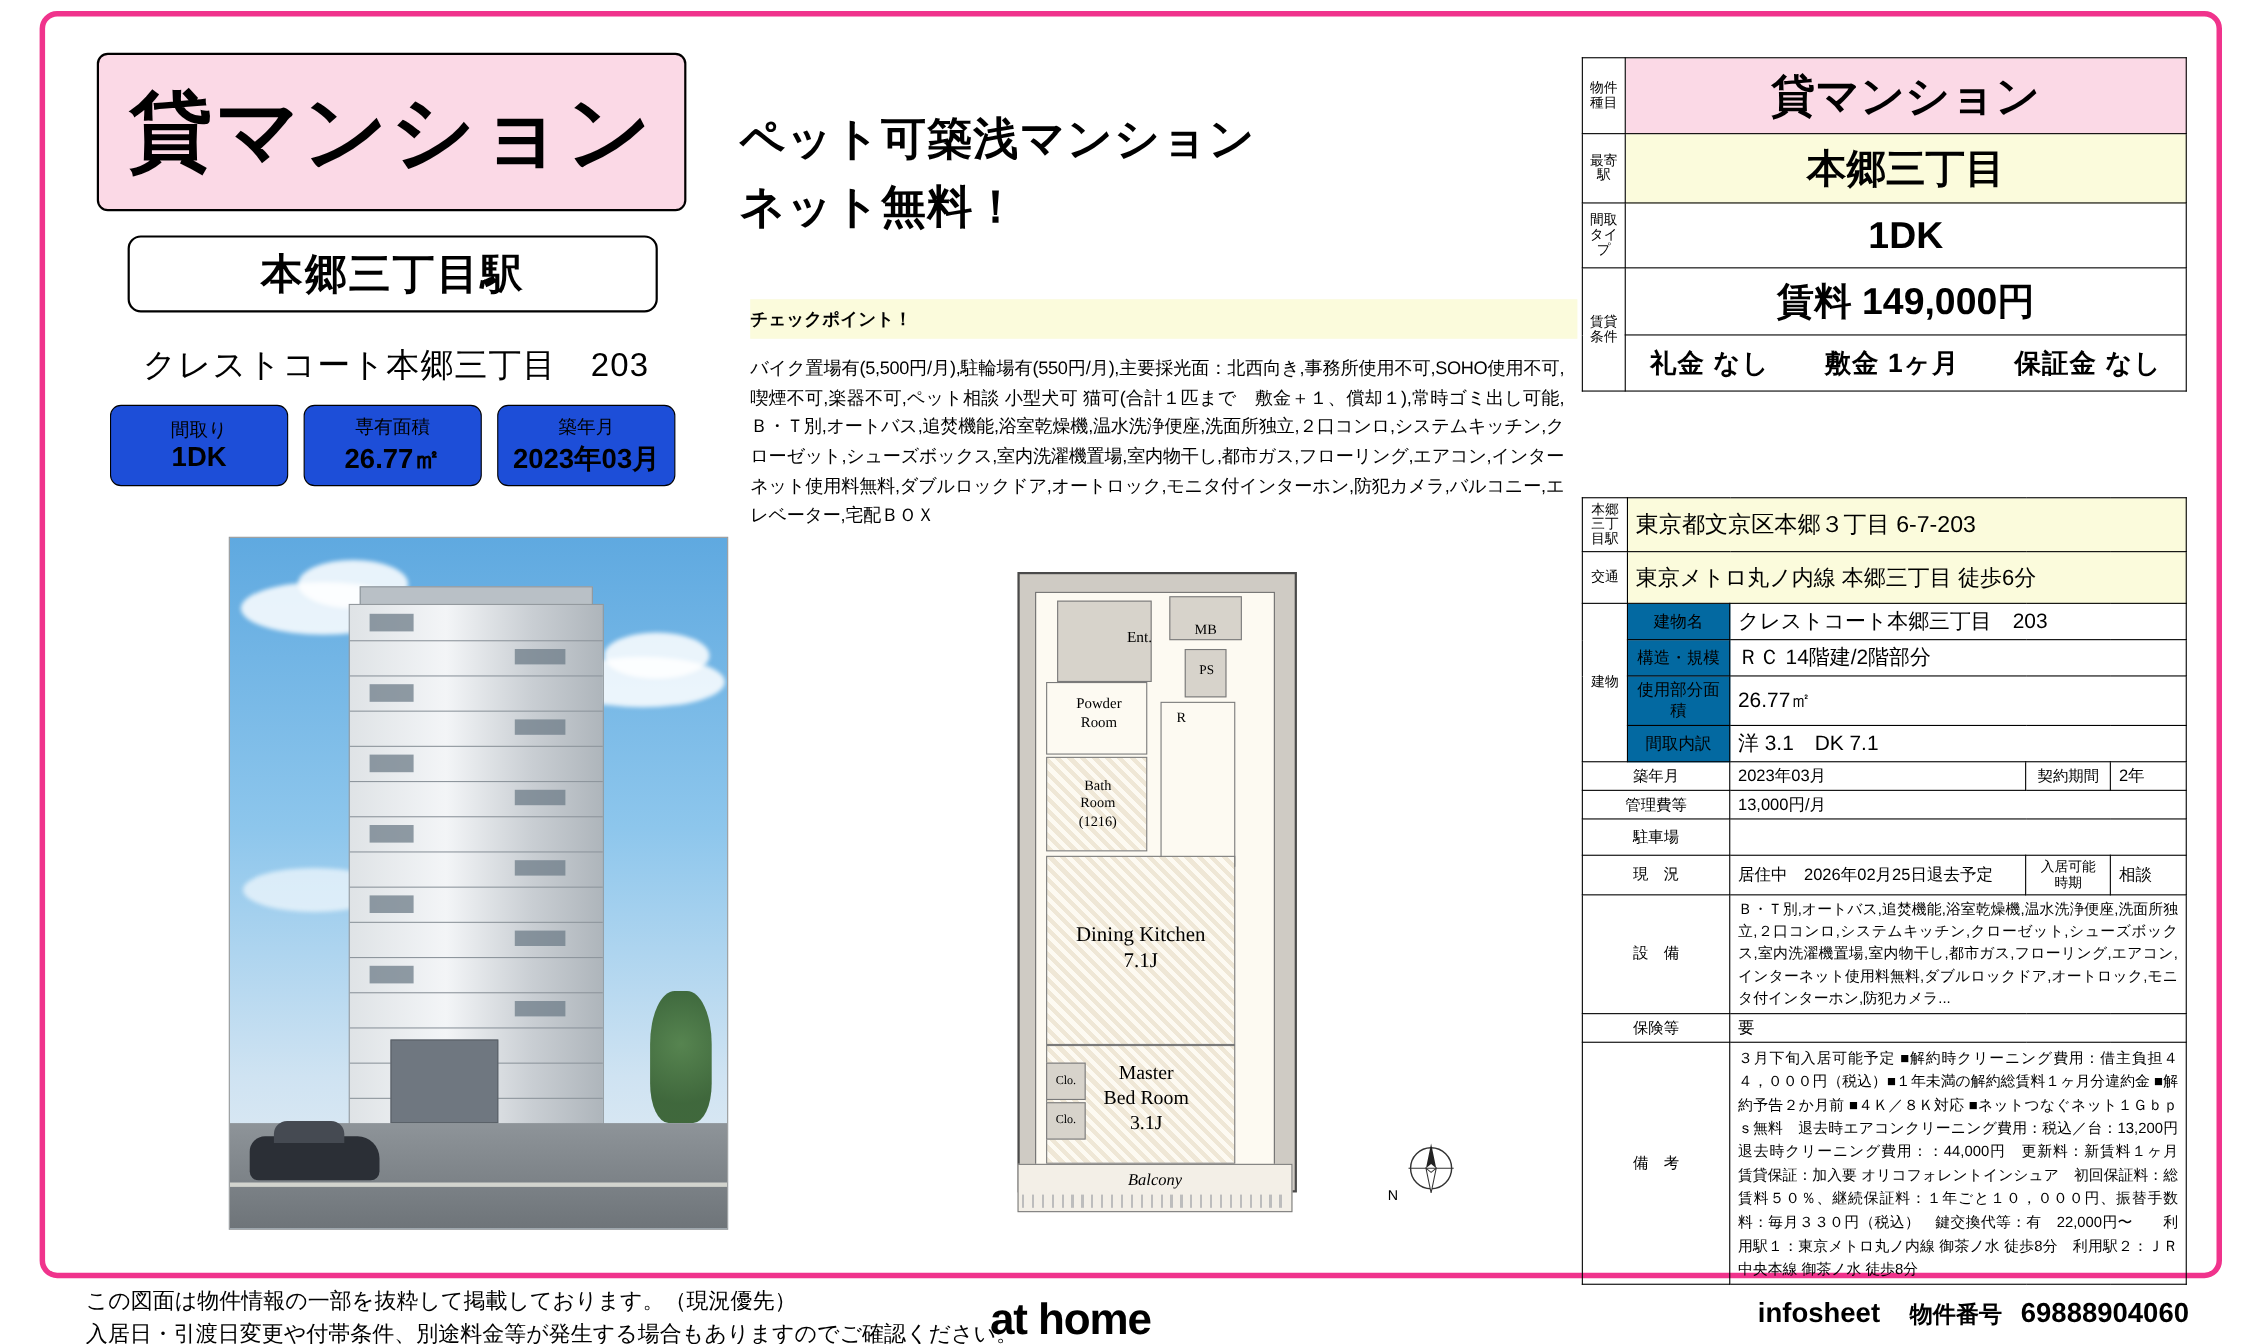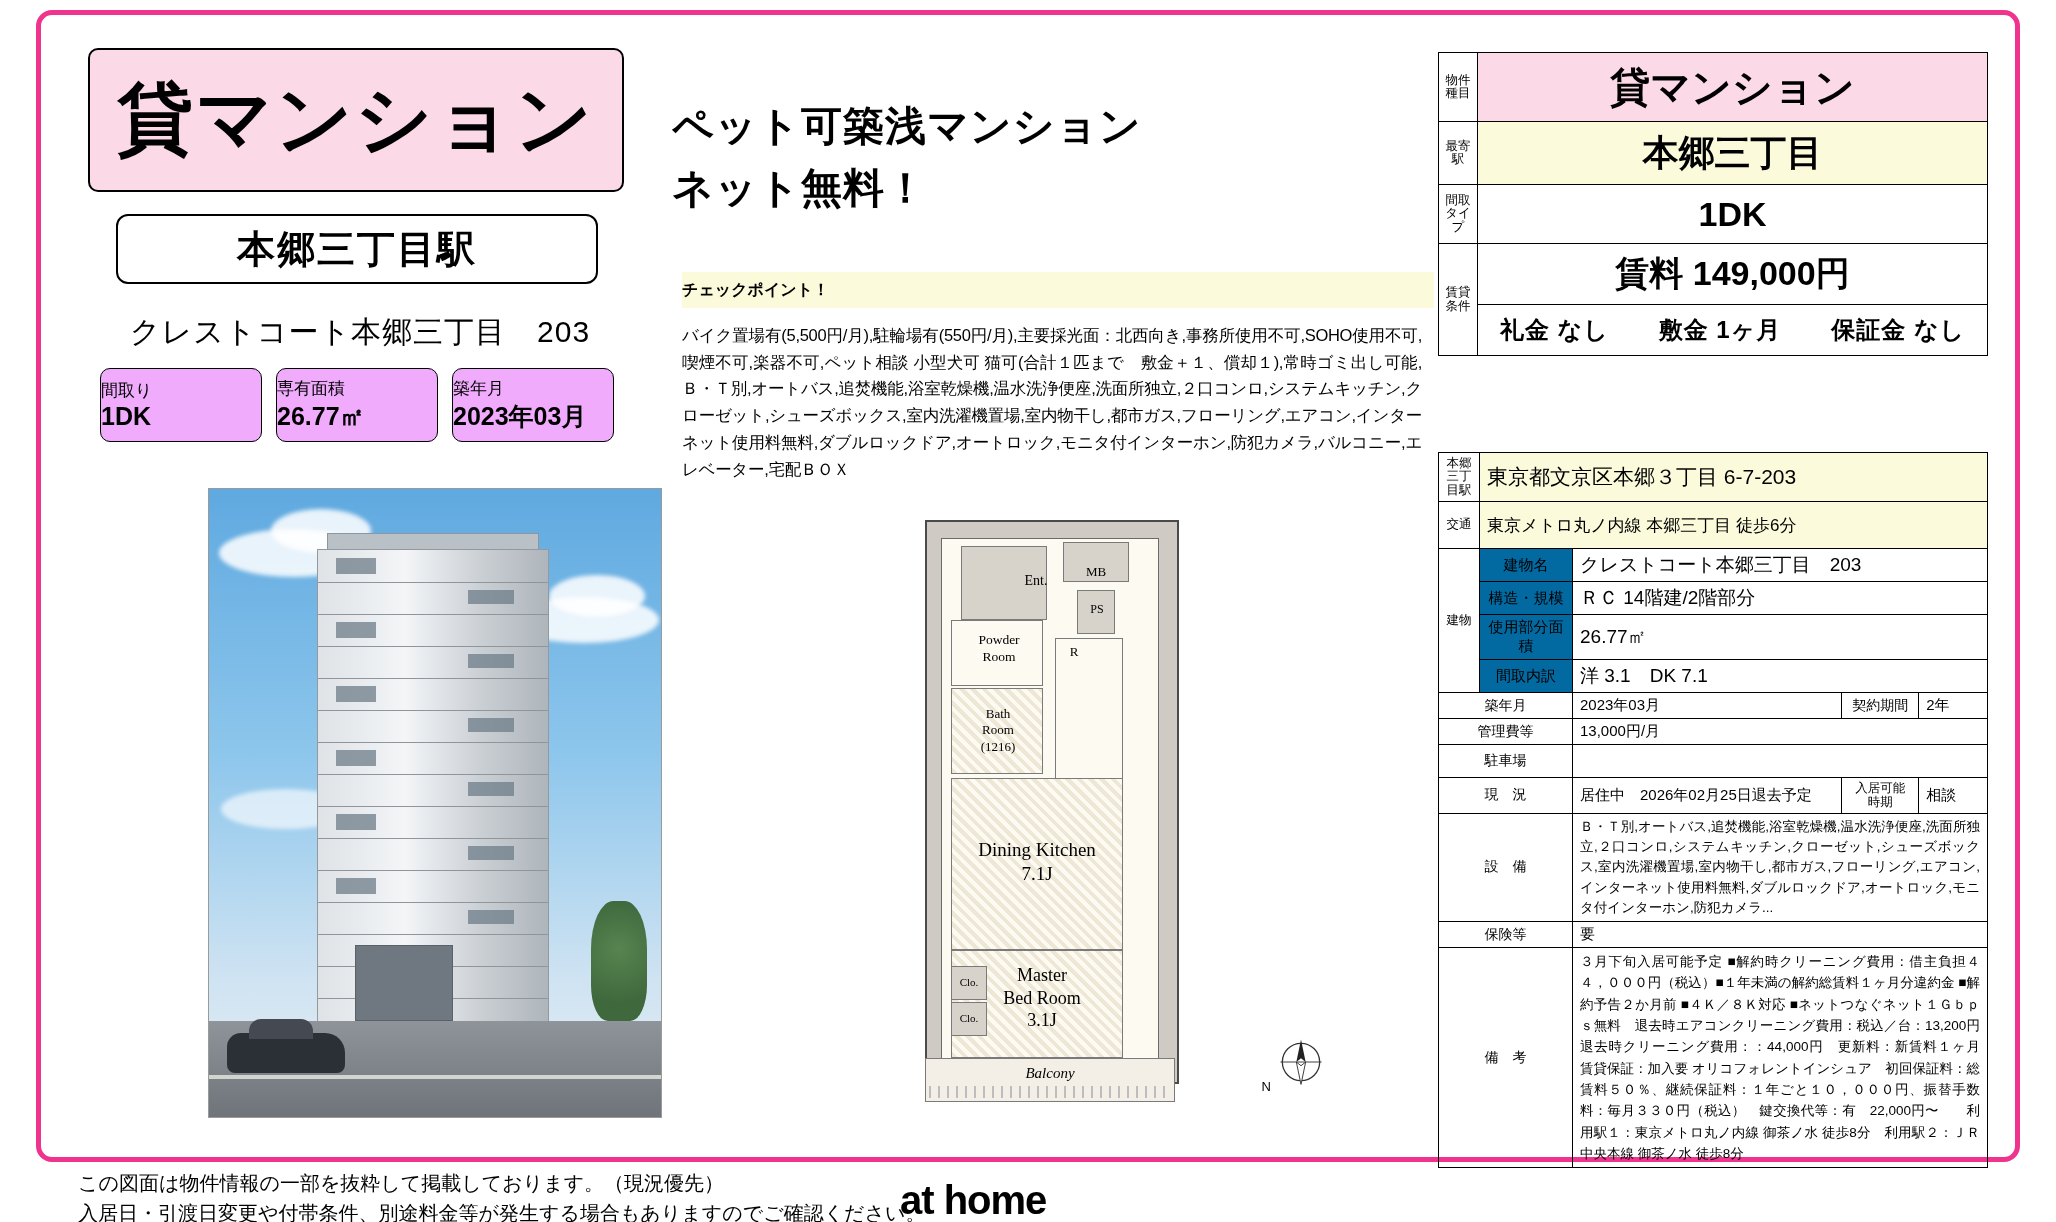--- a/index.html
+++ b/index.html
@@ -29,22 +29,22 @@
     display:flex;align-items:center;justify-content:center;
     font-size:38px;font-weight:bold;letter-spacing:2px;
   }
   .bldg-name{
     position:absolute;left:110px;top:312px;width:500px;
     text-align:center;font-size:30px;letter-spacing:1px;
   }
   .spec-row{position:absolute;left:100px;top:368px;width:520px;display:flex;gap:14px;}
   .spec-cell{
     width:160px;height:72px;border:1.5px solid #000;border-radius:10px;
-    display:flex;flex-direction:column;align-items:flex-start;justify-content:center;
-    background:#f0abfc;
+    display:flex;flex-direction:column;align-items:center;justify-content:center;
+    background:#1d4ed8;
   }
   .spec-cell .lbl{font-size:17px;}
   .spec-cell .val{font-size:25px;font-weight:bold;}
 
   
   .headline{
     position:absolute;left:672px;top:96px;width:620px;
     font-size:41px;font-weight:bold;line-height:1.5;letter-spacing:1px;
   }
   .cp-title{
@@ -104,21 +104,21 @@
   .hdr-pink{background:#fbd9e6;text-align:center;font-size:40px;font-weight:bold;height:62px;}
   .hdr-yellow{background:#fbfbdc;text-align:center;font-size:36px;font-weight:bold;height:56px;}
   .hdr-plain{text-align:center;font-size:34px;font-weight:bold;height:52px;}
   .hdr-rent{text-align:center;font-size:34px;font-weight:bold;height:54px;}
   .hdr-cond{text-align:center;font-size:24px;font-weight:bold;height:44px;letter-spacing:1px;}
 
   .rt2{position:absolute;left:1438px;top:452px;width:550px;}
   .rt2 table{border-collapse:collapse;width:550px;font-size:15px;}
   .rt2 td{border:1px solid #000;padding:3px 7px;vertical-align:middle;}
   .cell-addr{background:#fbfbdc;font-size:21px;height:42px;}
-  .cell-access{background:#fbfbdc;font-size:17px;height:40px;}
+  .cell-access{background:#fbfbdc;font-size:20px;height:40px;}
   .sub-lbl{width:78px;text-align:center;font-size:15px;background:#0369a1;}
   .big19{font-size:19px;}
   .notes{font-size:13.5px;line-height:1.5;text-align:justify;}
   .remarks{font-size:13.5px;line-height:1.58;text-align:justify;}
   .lbl-narrow{width:62px;text-align:center;font-size:14px;}
 
   
   .foot-left{position:absolute;left:78px;top:1168px;font-size:20px;line-height:1.5;}
   .athome{
     position:absolute;left:900px;top:1178px;font-size:40px;font-weight:bold;letter-spacing:-1px;
@@ -343,13 +343,18 @@
       </tr>
     </tbody>
       </table>
   </div>
 
   <div class="foot-left">
     <div>この図面は物件情報の一部を抜粋して掲載しております。（現況優先）</div>
     <div>入居日・引渡日変更や付帯条件、別途料金等が発生する場合もありますのでご確認ください。</div>
   </div>
   <div class="athome">at home</div>
+  <div class="foot-right">
+    <span>infosheet</span>
+    <span class="small" style="margin-left:20px">物件番号</span>
+    <span style="margin-left:10px">69888904060</span>
+  </div>
 </div>
 
 </body></html>

